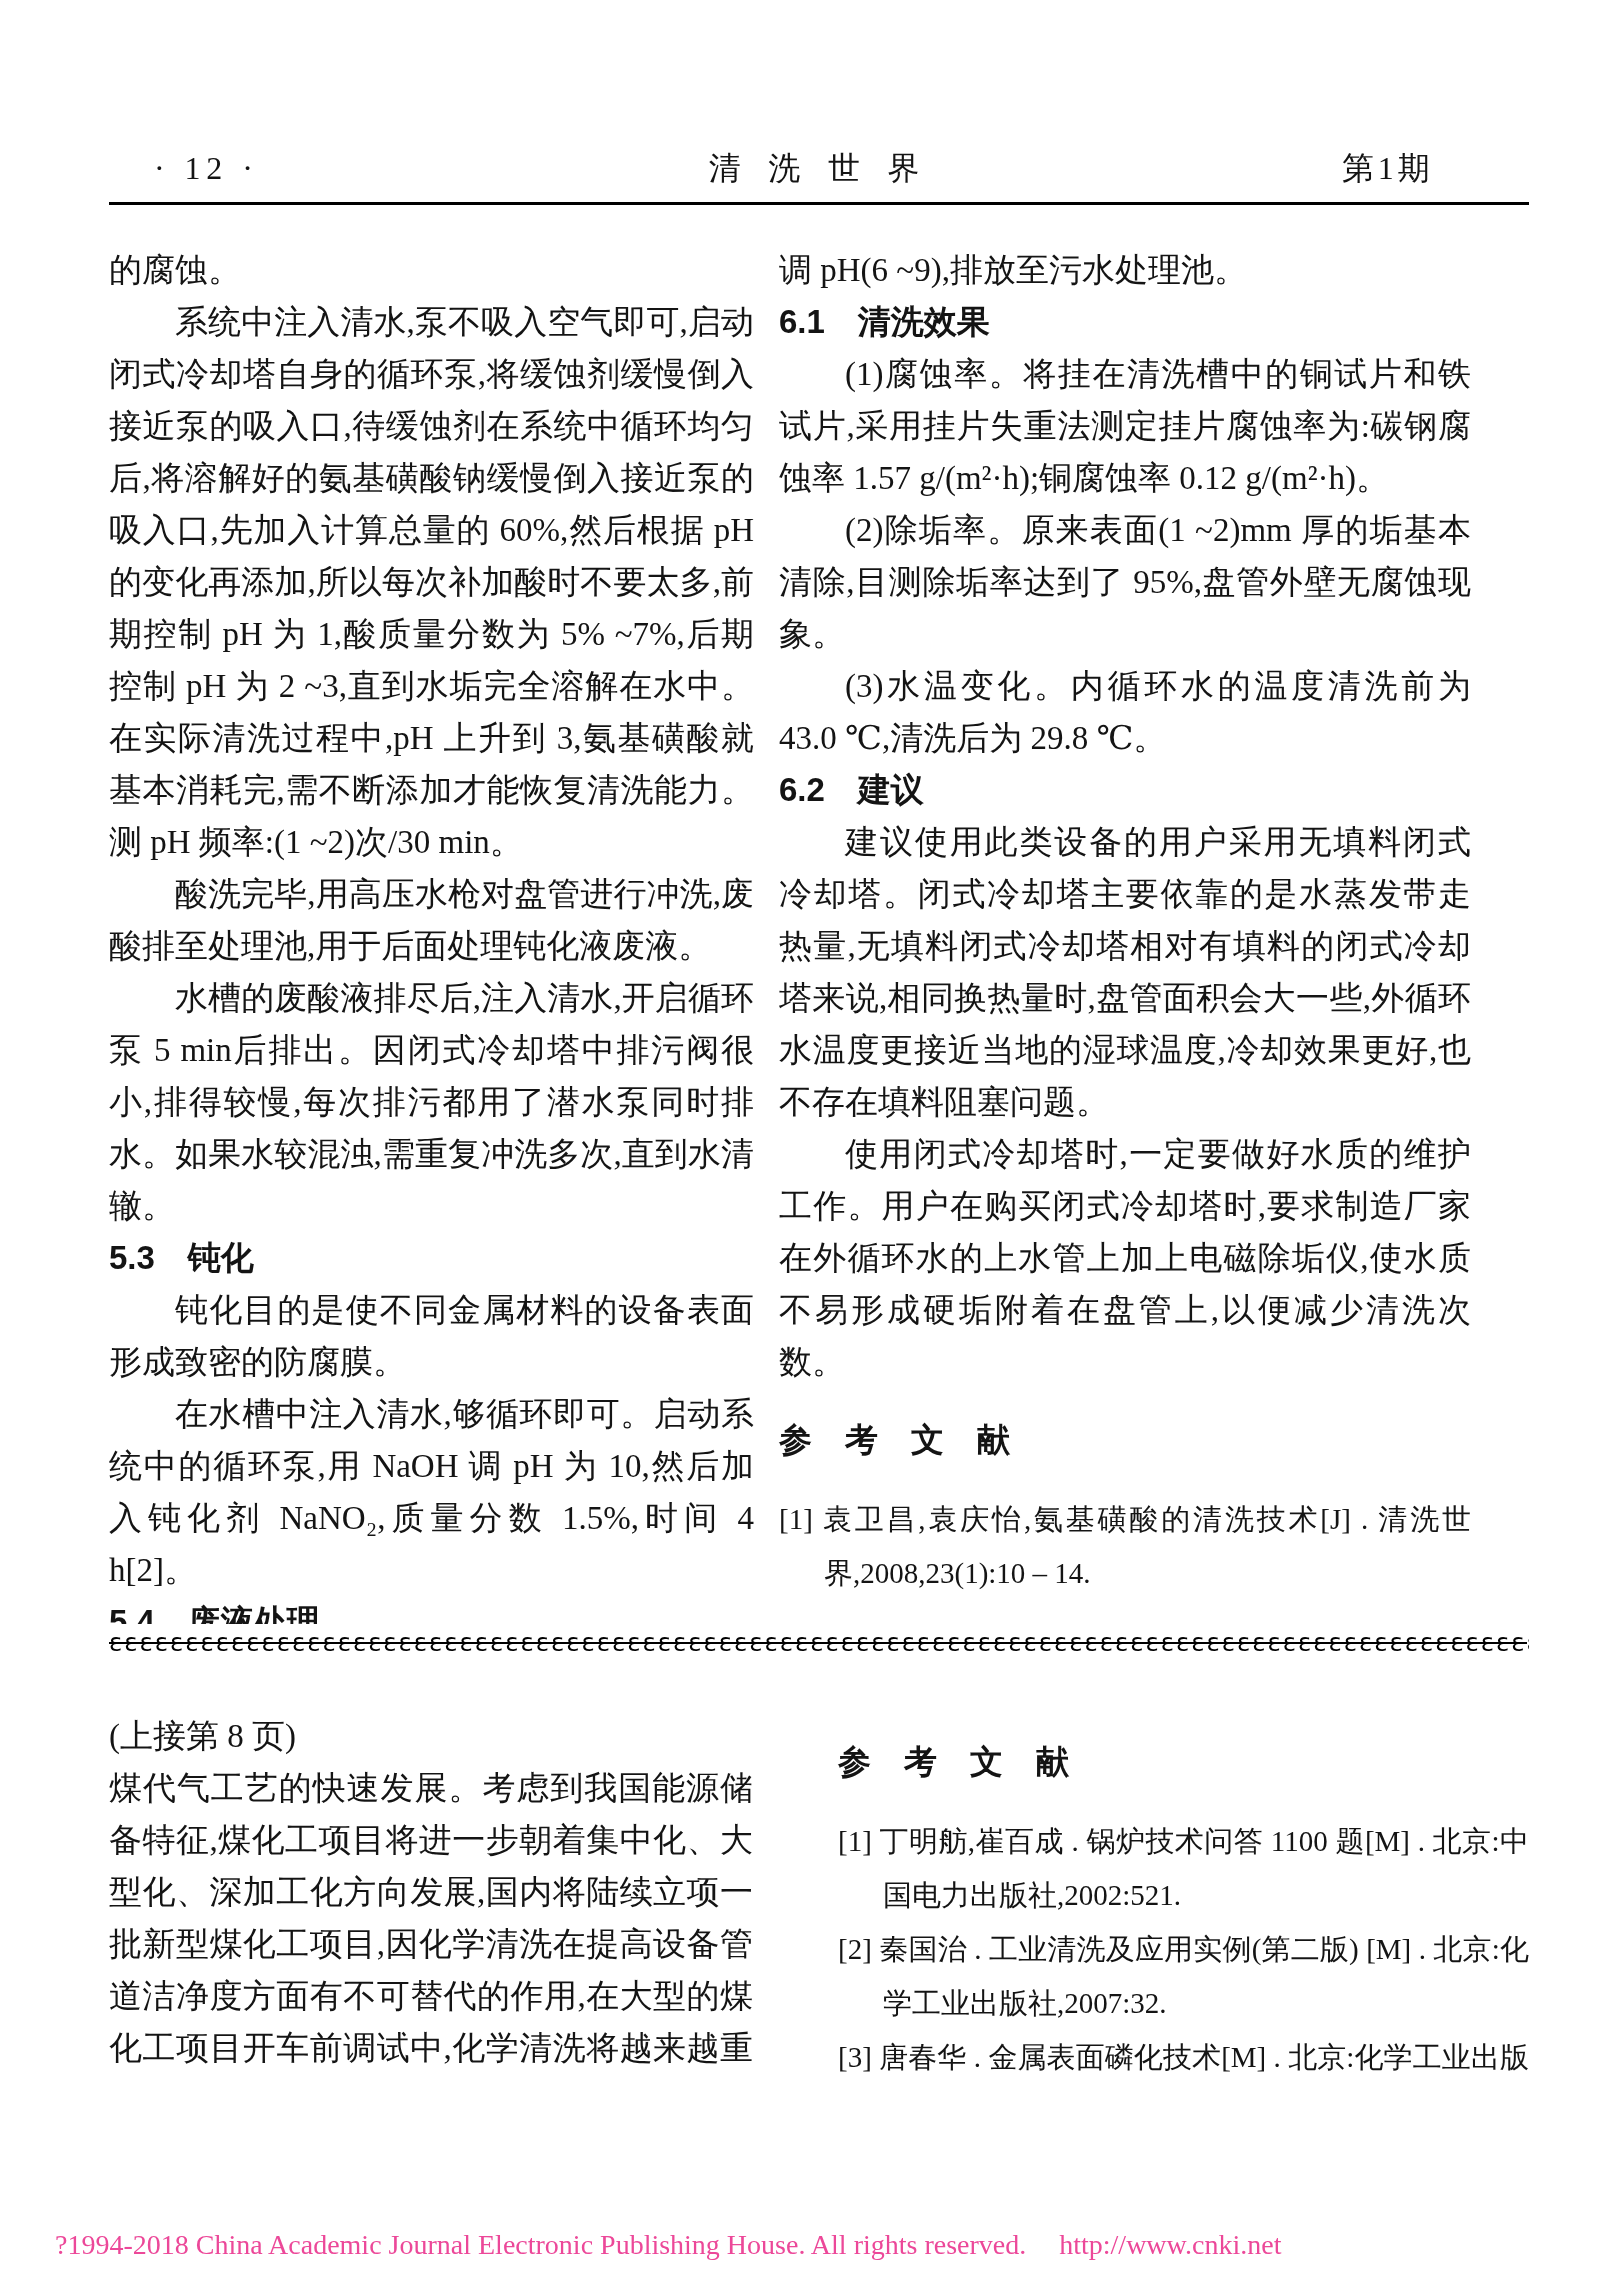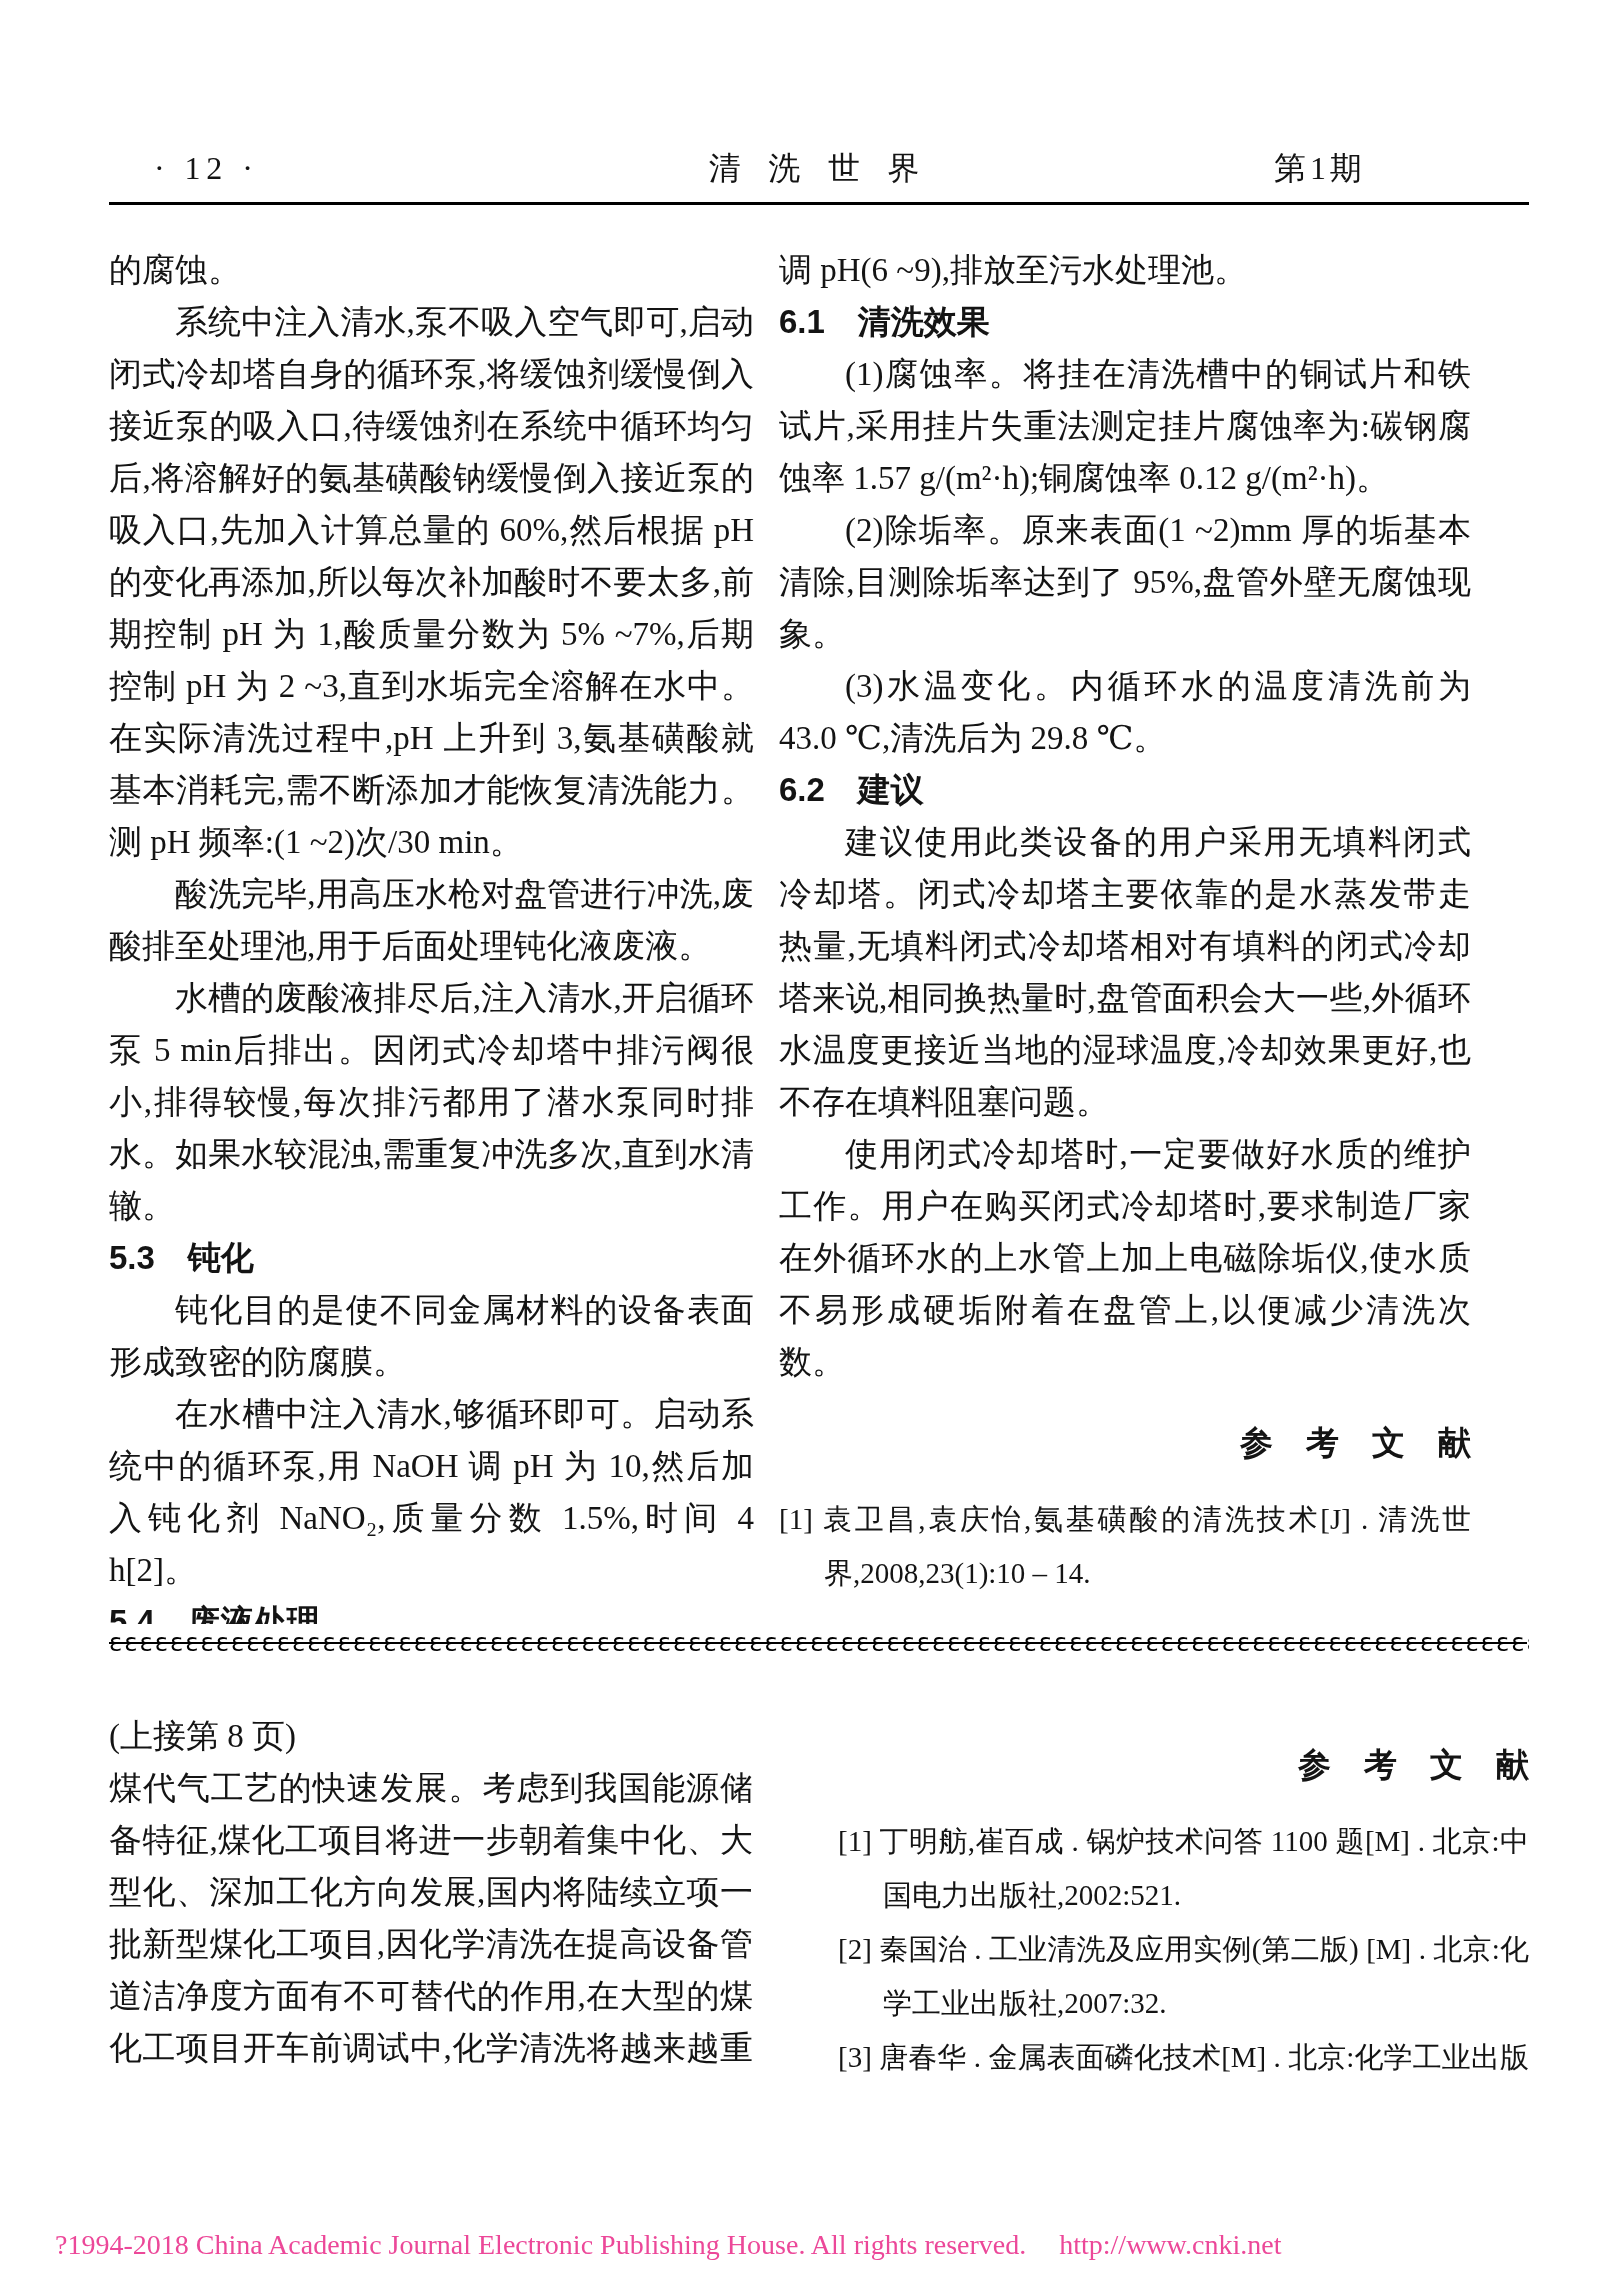--- a/index.html
+++ b/index.html
@@ -14,21 +14,21 @@
   }
   .inner { padding:147px 92px 0 109px; }
 
   
   .hdr {
     display:flex; justify-content:space-between; align-items:flex-end;
     font-size:32px; line-height:43px;
   }
   .hdr .pageno { width:255px; letter-spacing:5.9px; padding-left:45px; }
   .hdr .journal { flex:1; text-align:center; letter-spacing:9.8px; }
-  .hdr .issue { width:255px; text-align:left; letter-spacing:3.9px; padding-right:27.4px; }
+  .hdr .issue { width:255px; text-align:center; letter-spacing:3.9px; padding-right:27.4px; }
   .hdr-rule { border:none; border-top:3.9px solid #000; margin:11.8px 0 0 0; }
 
   
   .cols-top { display:flex; gap:25px; margin-top:39px; height:1380px; overflow:hidden; }
   .cols-bottom { display:flex; gap:85px; padding-top:49px; height:421px; overflow:hidden; }
   .col-l { width:645px; }
   .col-r { width:692px; }
 
   
   .blk { font-size:33px; line-height:52px; }
@@ -37,22 +37,22 @@
   .h1 {
     font-family:"Liberation Sans","DejaVu Sans",sans-serif;
     font-weight:700; font-size:45px; line-height:59px;
     letter-spacing:2px; margin:39px 0 33px 0;
   }
   .h2 {
     font-family:"Liberation Sans","DejaVu Sans",sans-serif;
     font-weight:700; font-size:33px;
   }
   .refhead {
-    font-family:Liberation Serif, serif;
-    font-weight:700; text-align:right; margin:29px 0 23.5px 0;
+    font-family:Liberation Mono, monospace;
+    font-weight:700; text-align:left; margin:29px 0 23.5px 0;
   }
   .ref {
     font-size:29px; line-height:54px;
     padding-left:45px; text-indent:-45px; text-align:justify;
   }
 
   
   .divider {
     position:relative; height:35px; margin-top:2px;
     overflow:hidden; white-space:nowrap;

